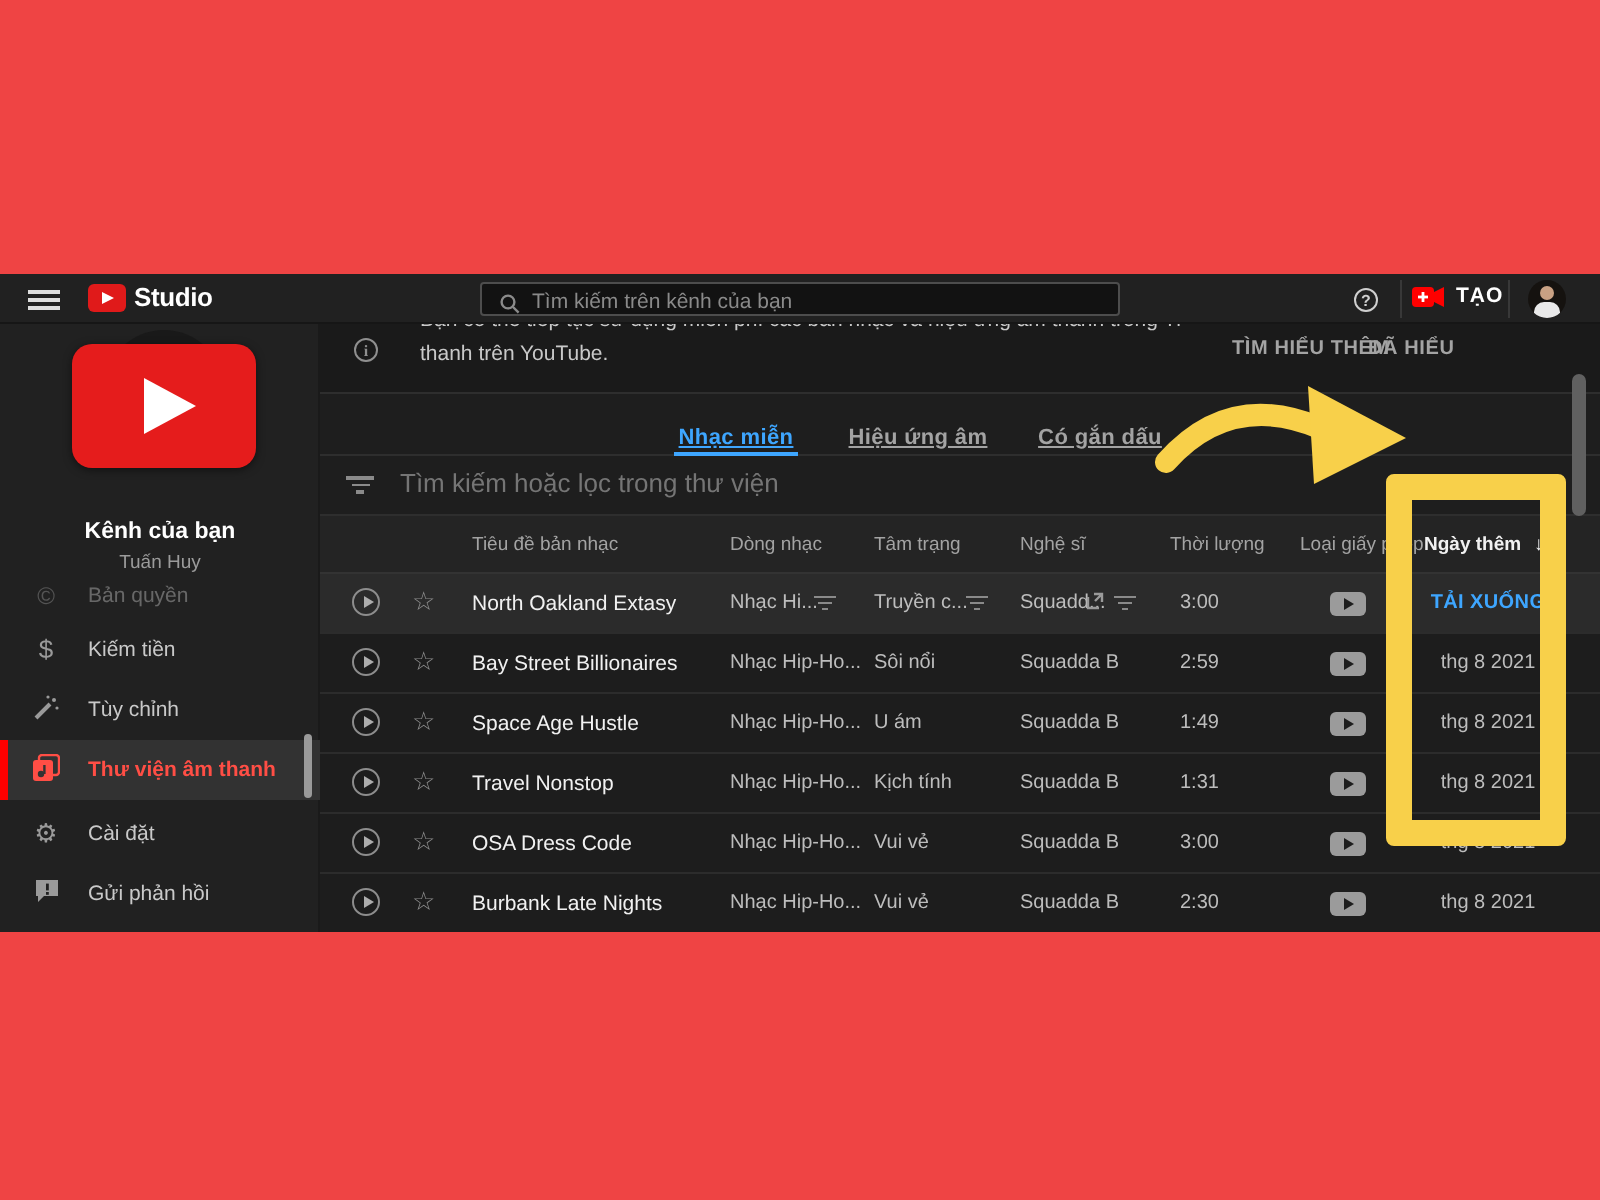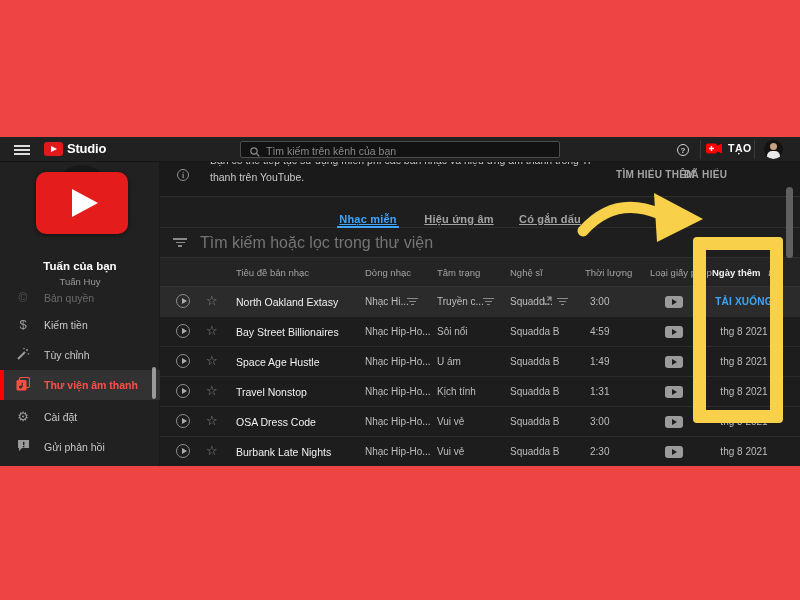--- a/index.html
+++ b/index.html
@@ -52,21 +52,21 @@
 
   .tabs { position:absolute; left:160px; top:60px; width:640px; height:31px; border-bottom:1px solid #2e2e2e; }
   .tab { position:absolute; top:0; height:31px; font-size:11px; font-weight:bold; color:#a3a3a3; line-height:44px; text-align:center; letter-spacing:.2px; cursor:pointer;text-decoration:underline; }
   .tab.active { color:#3ea6ff; }
   .tab.active:after { content:""; position:absolute; left:0; bottom:0; width:100%; height:2.5px; background:#3ea6ff; }
 
   .filterbar { position:absolute; left:160px; top:91px; width:640px; height:30px; border-bottom:1px solid #2e2e2e; }
   .f-ic { position:absolute; left:13px; top:10px; width:15px; height:9px; }
   .f-ic i { display:block; height:1.6px; background:#8a8a8a; margin-bottom:2px; }
   .f-ic i:nth-child(1){width:14px;} .f-ic i:nth-child(2){width:9px; margin-left:2.5px;} .f-ic i:nth-child(3){width:4px; margin-left:5px;}
-  .filterbar input { position:absolute; left:40px; top:6px; width:400px; background:transparent; border:none; outline:none; font-size:16px; color:#ddd; font-family:inherit; }
+  .filterbar input { position:absolute; left:40px; top:6px; width:400px; background:transparent; border:none; outline:none; font-size:13px; color:#ddd; font-family:inherit; }
   .filterbar input::placeholder { color:#757575; }
 
   
   .thead { position:absolute; left:160px; top:121px; width:640px; height:29px; background:#242424; border-bottom:1px solid #333; font-size:9.5px; color:#a3a3a3; }
   .thead span { position:absolute; top:9px; white-space:nowrap; }
   .th-date { font-weight:bold; color:#f1f1f1; }
   .row { position:absolute; left:160px; width:640px; height:30px; background:#1d1d1d; border-bottom:1px solid #2c2c2c; font-size:10px; color:#bdbdbd; }
   .row.hover { background:#2b2b2b; }
   .cell { position:absolute; top:9px; white-space:nowrap; }
   .c-title { color:#f1f1f1; font-size:10.5px; }
@@ -122,21 +122,21 @@
       </div>
       <div class="avatar">
           <div class="head"></div>
           <div class="shirt"></div>
         </div>
     </div>
 
     <div class="sidebar">
       <div class="avatar-back"></div>
       <div class="chan-logo"></div>
-      <div class="chan-title">Tuấn của bạn</div>
+      <div class="chan-title">Kênh của bạn</div>
       <div class="chan-owner">Tuấn Huy</div>
 
       <div class="side-item faded" style="top:121px">
         <span class="ic">©</span>
         <span class="lb">Bản quyền</span>
       </div>
       <div class="side-item" style="top:148px">
         <span class="ic" style="font-size:13px">$</span>
         <span class="lb">Kiếm tiền</span>
       </div>
@@ -248,21 +248,21 @@
       <span class="cell c-date dl-link">TẢI XUỐNG</span>
     </div>
 
     <div class="row" style="top:180px">
       <div class="play-btn"></div>
       <span class="star">☆</span>
       <span class="cell c-title" style="left:76px">Bay Street Billionaires</span>
       <span class="cell" style="left:205px">Nhạc Hip-Ho...</span>
       <span class="cell" style="left:277px">Sôi nổi</span>
       <span class="cell" style="left:350px">Squadda B</span>
-      <span class="cell" style="left:430px">4:59</span>
+      <span class="cell" style="left:430px">2:59</span>
       <div class="lic-ic"></div>
       <span class="cell c-date">thg 8 2021</span>
     </div>
 
     <div class="row" style="top:210px">
       <div class="play-btn"></div>
       <span class="star">☆</span>
       <span class="cell c-title" style="left:76px">Space Age Hustle</span>
       <span class="cell" style="left:205px">Nhạc Hip-Ho...</span>
       <span class="cell" style="left:277px">U ám</span>

